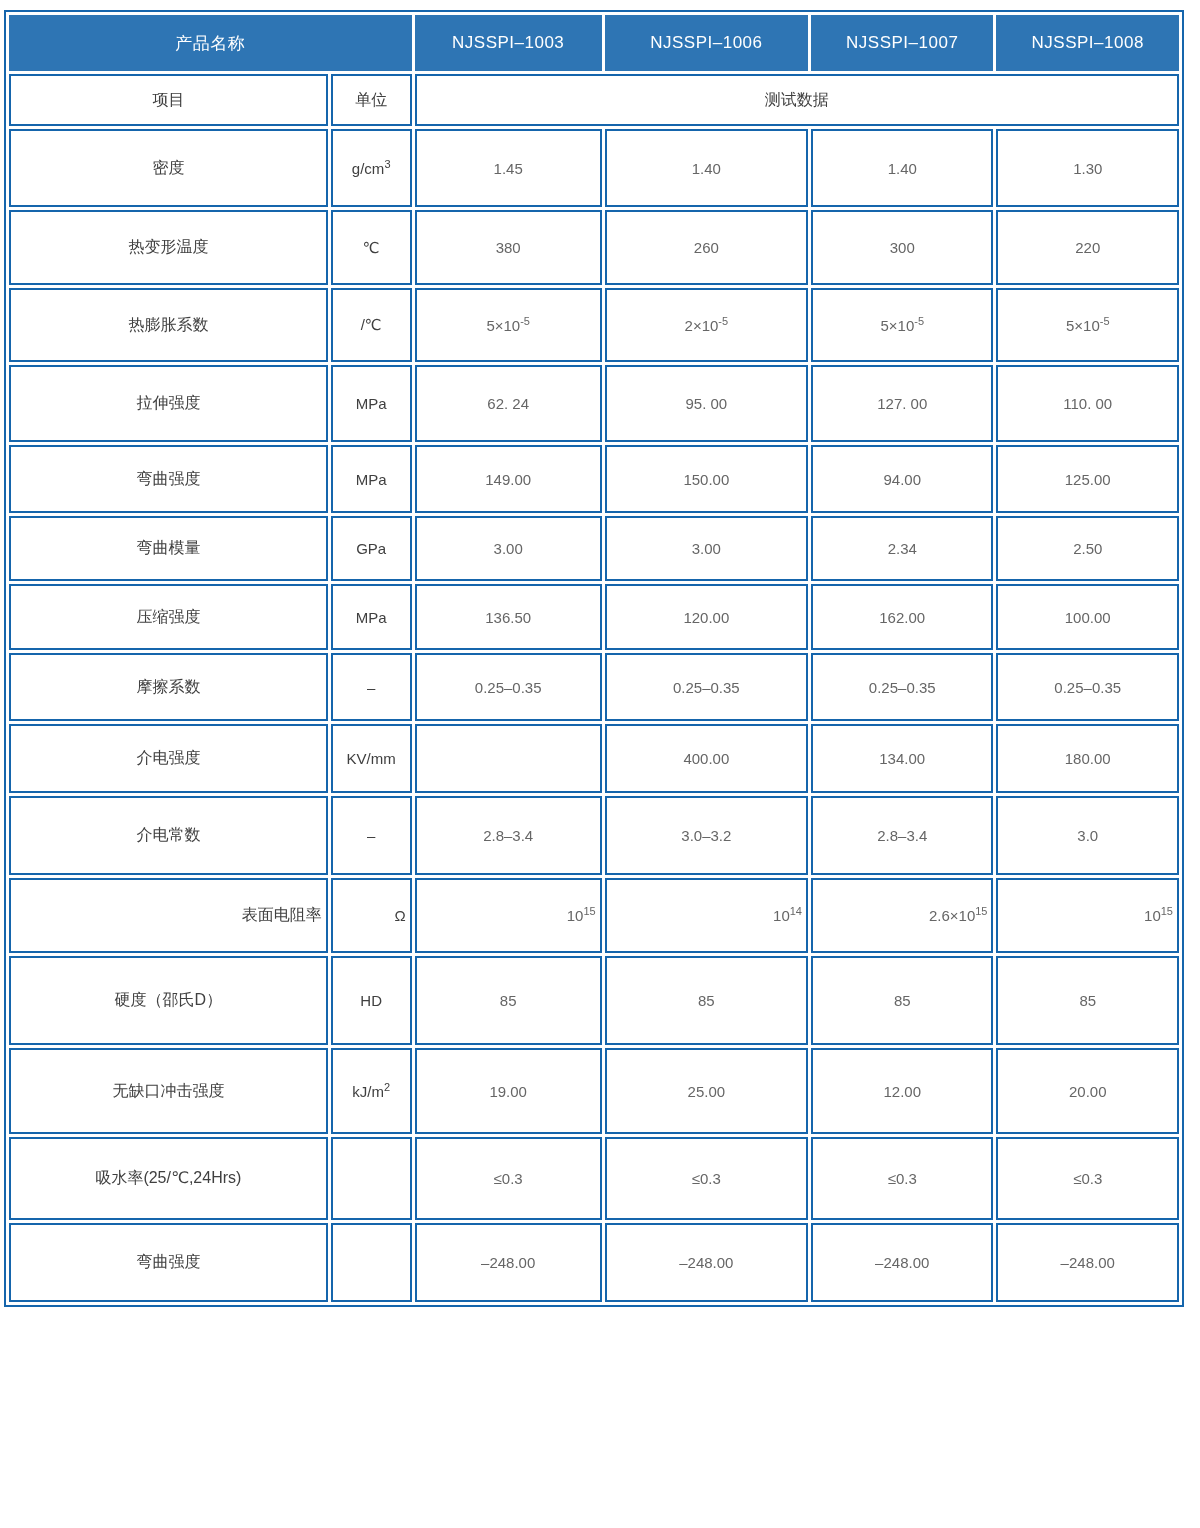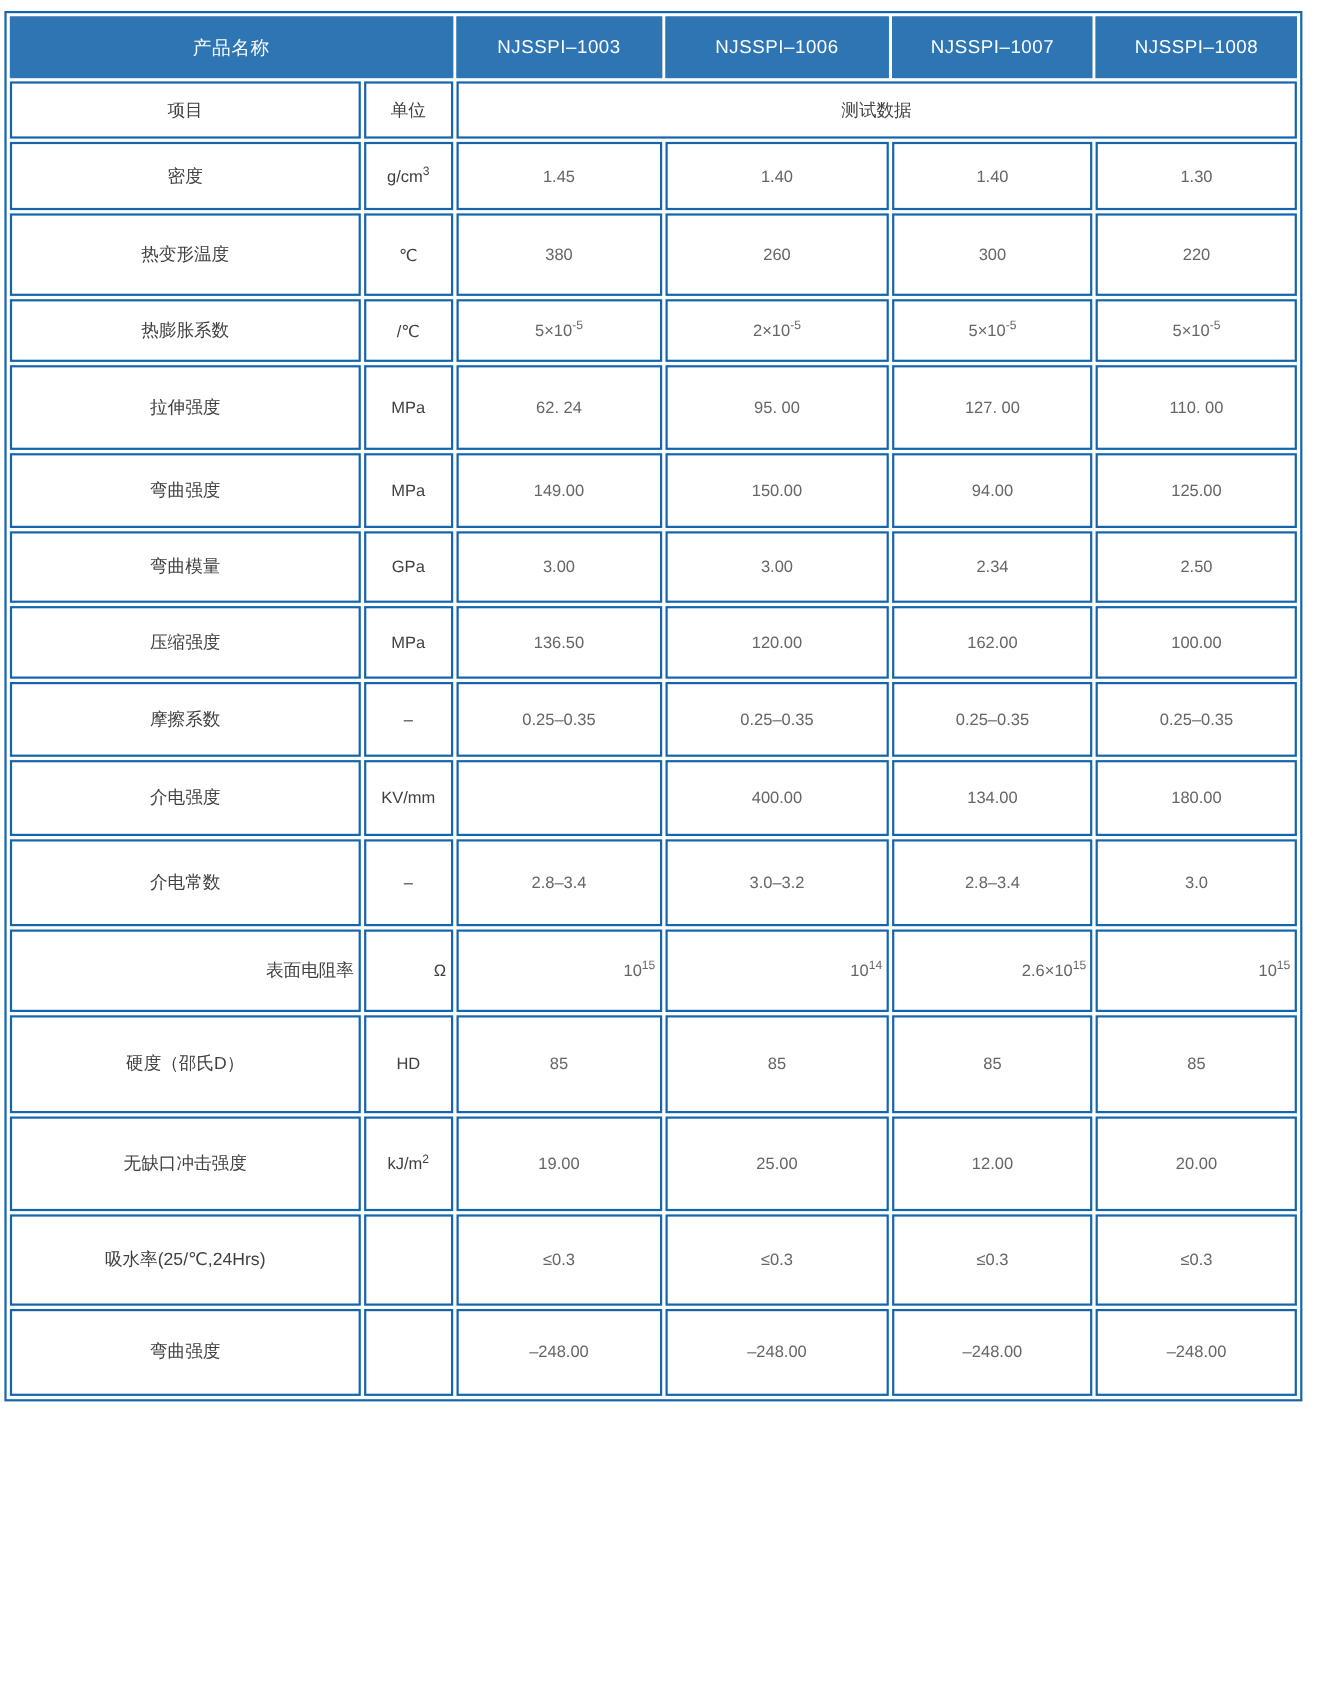--- a/index.html
+++ b/index.html
@@ -57,23 +57,23 @@
   }
   tbody td.unit{
     color:var(--label-text);
     font-size:15px;
   }
   sup{
     font-size:11px;
     line-height:0;
   }
   
-  tbody tr:nth-child(1) td{height:62px;}
+  tbody tr:nth-child(1) td{height:78px;}
   tbody tr:nth-child(2) td{height:75px;}
-  tbody tr:nth-child(3) td{height:57px;}
+  tbody tr:nth-child(3) td{height:74px;}
   tbody tr:nth-child(4) td{height:77px;}
   tbody tr:nth-child(5) td{height:68px;}
   tbody tr:nth-child(6) td{height:65px;}
   tbody tr:nth-child(7) td{height:66px;}
   tbody tr:nth-child(8) td{height:68px;}
   tbody tr:nth-child(9) td{height:69px;}
   tbody tr:nth-child(10) td{height:79px;}
   tbody tr:nth-child(11) td{height:75px;text-align:right;}
   tbody tr:nth-child(12) td{height:89px;}
   tbody tr:nth-child(13) td{height:86px;}

